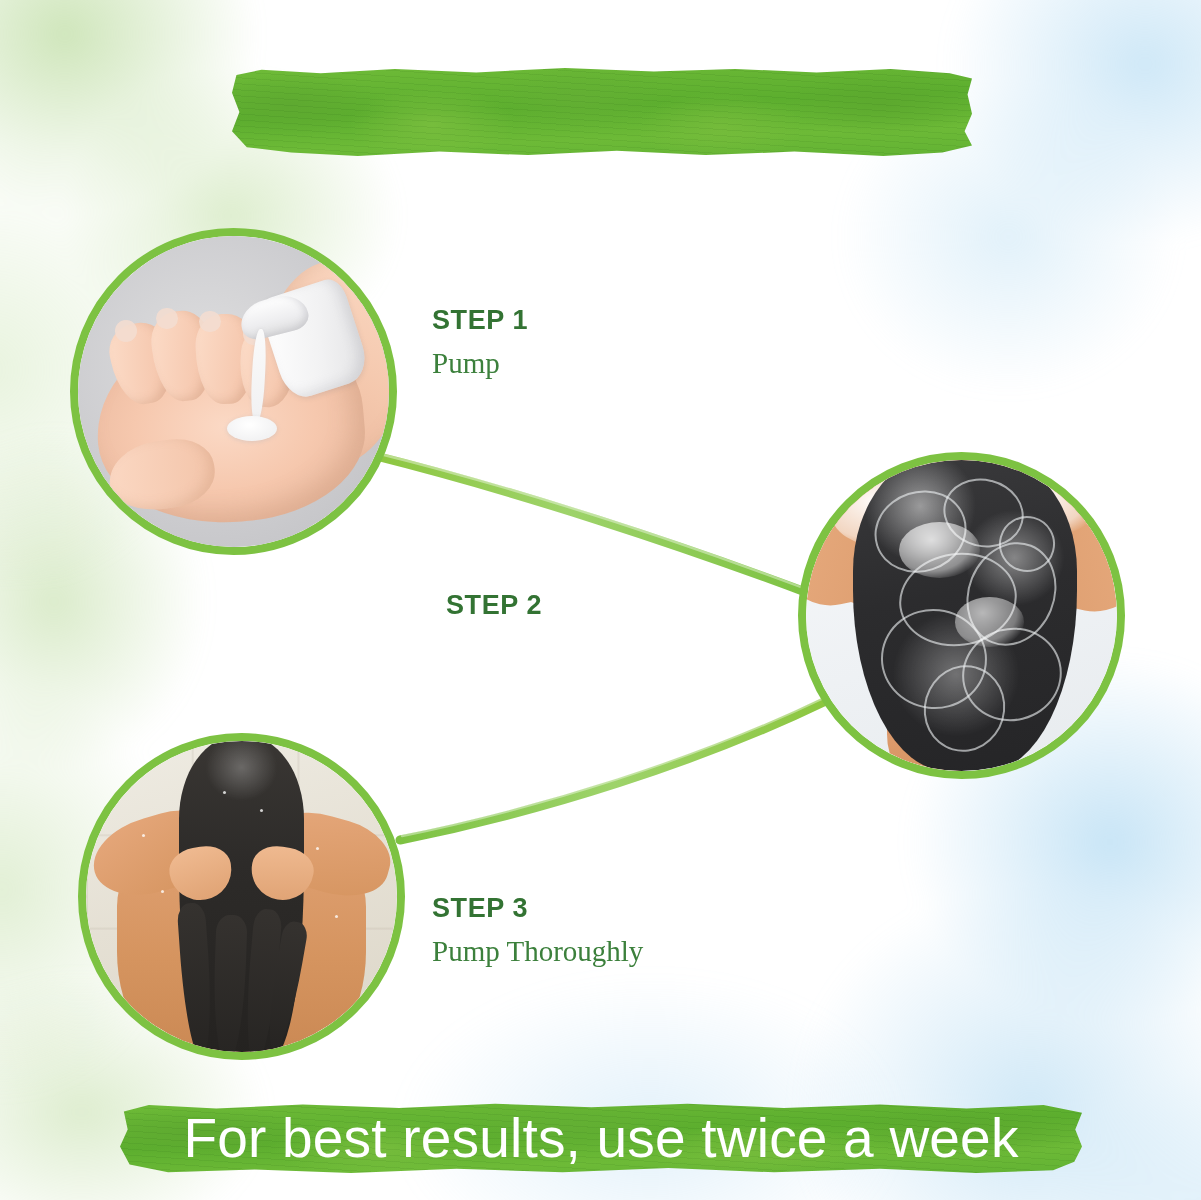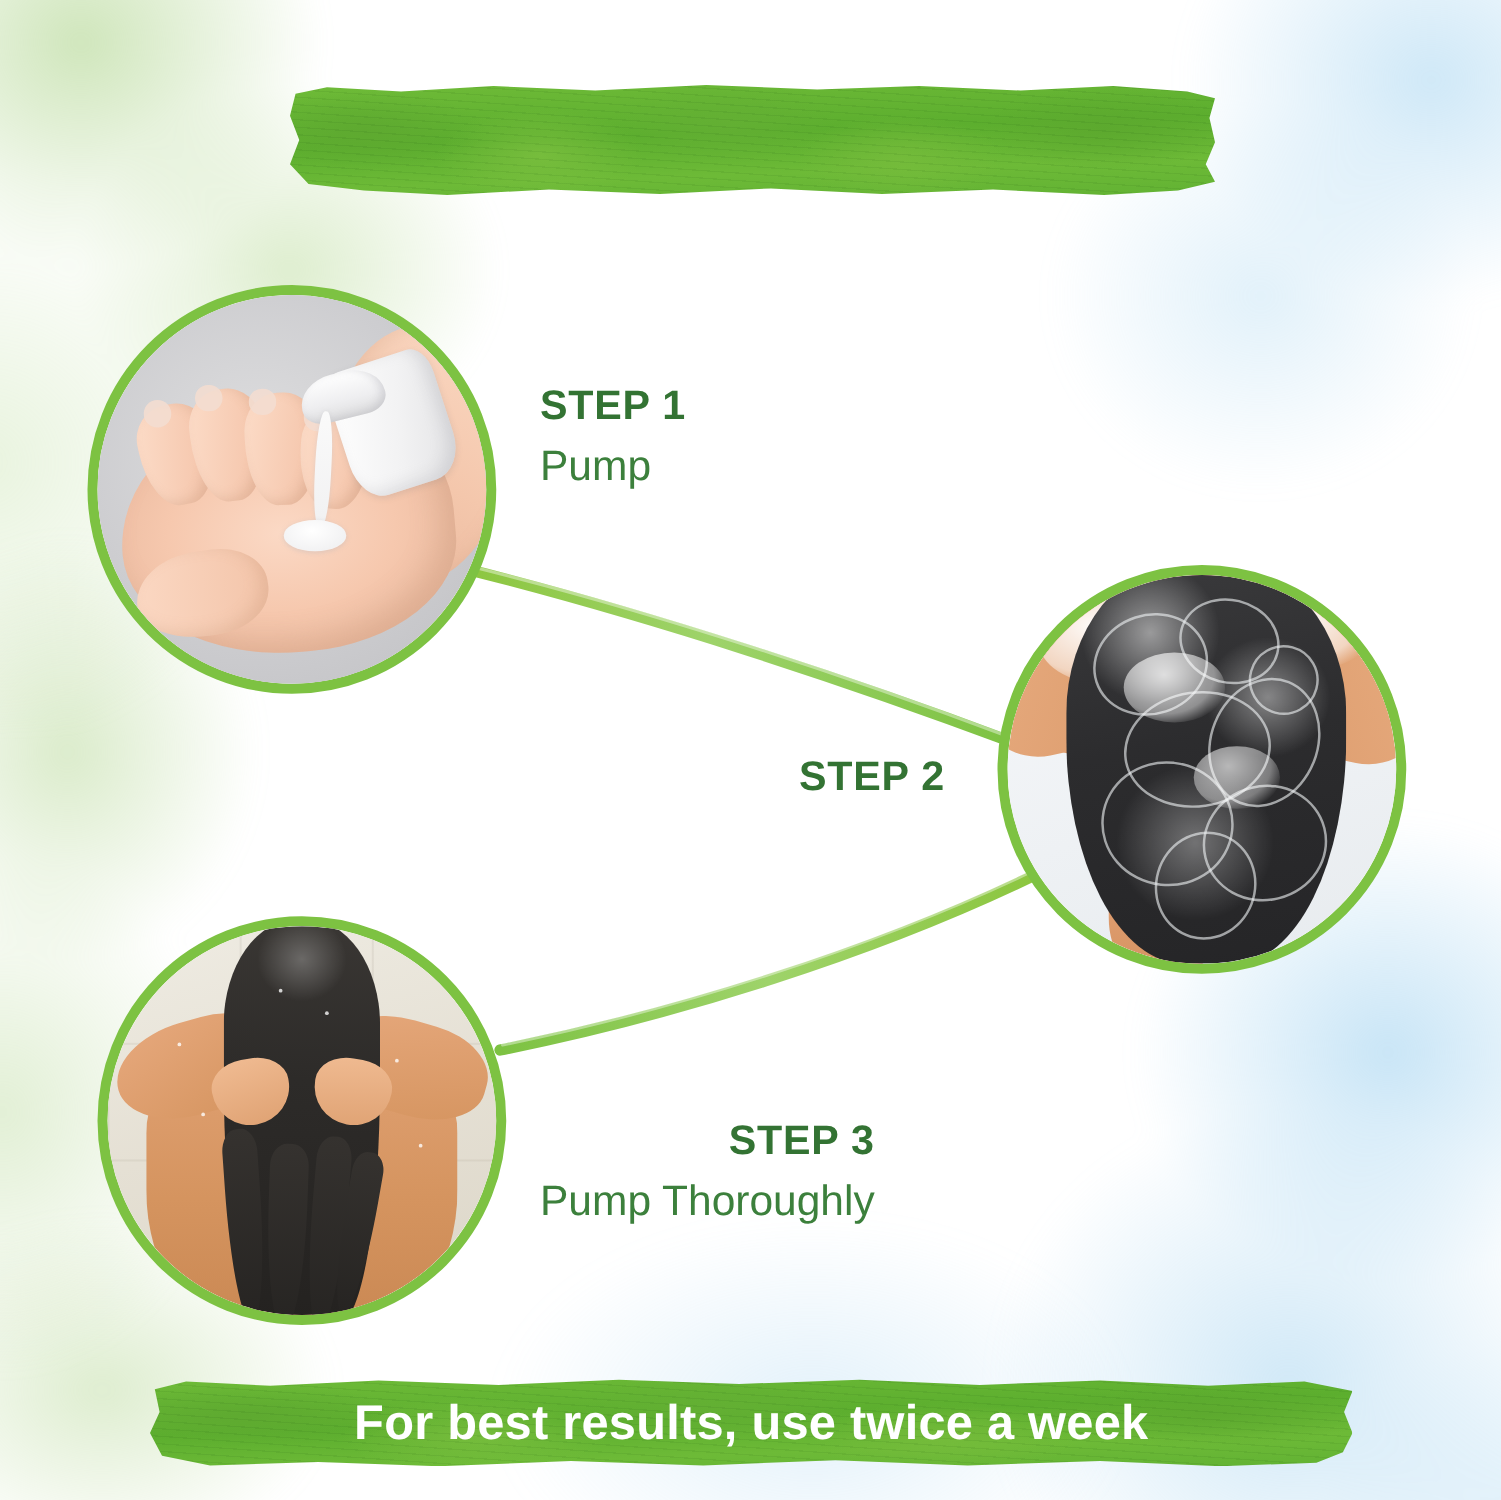--- a/index.html
+++ b/index.html
@@ -121,21 +121,21 @@
       0.4% 12%, 3% 3%, 10% 8%, 19% 2%, 29% 7%, 39% 1%, 49% 6%, 59% 1%, 69% 7%, 79% 2%, 88% 8%, 96% 3%, 100% 14%,
       99.3% 38%, 100% 62%, 99.2% 84%, 97% 96%, 89% 100%, 79% 94%, 68% 99%, 57% 93%, 46% 99%, 35% 94%,
       24% 100%, 14% 95%, 5% 99%, 1% 88%, 0% 62%, 0.8% 38%);
     clip-path: polygon(
       0.4% 12%, 3% 3%, 10% 8%, 19% 2%, 29% 7%, 39% 1%, 49% 6%, 59% 1%, 69% 7%, 79% 2%, 88% 8%, 96% 3%, 100% 14%,
       99.3% 38%, 100% 62%, 99.2% 84%, 97% 96%, 89% 100%, 79% 94%, 68% 99%, 57% 93%, 46% 99%, 35% 94%,
       24% 100%, 14% 95%, 5% 99%, 1% 88%, 0% 62%, 0.8% 38%);
   }
   #footer-banner .banner-text {
     position:relative; z-index:2;
-    font-size:39px; font-weight:bold;
+    font-size:55px; font-weight:normal;
     letter-spacing:.2px;
     line-height:1;
   }
 
   
   .step-circle {
     position:absolute;
     border-radius:50%;
     border:8px solid #7DC242;
     background:#ffffff;
@@ -144,30 +144,30 @@
   }
   .photo {
     position:absolute; left:0; top:0; width:100%; height:100%;
     border-radius:50%;
     overflow:hidden;
   }
 
   
   .step-text { position:absolute; z-index:6; }
   .step-label {
-    font-size:33px; font-weight:bold; color:#337333;
-    letter-spacing:.6px; line-height:1.15;text-align:right;
+    font-size:27px; font-weight:bold; color:#337333;
+    letter-spacing:.6px; line-height:1.15;
   }
   .step-desc {
-    font-size:34px; font-weight:normal; color:#3C803C;
-    line-height:1.35; margin-top:8px;
+    font-size:29px; font-weight:normal; color:#3C803C;
+    line-height:1.35; margin-top:8px;font-family:Liberation Serif, serif;
   }
 
   #step-1-text { left:432px; top:305px; }
-  #step-2-text { left:426px; top:590px; width:330px;margin-top:12px; }
+  #step-2-text { left:446px; top:590px; width:330px; }
   #step-3-text { left:432px; top:893px; }
 
   #circle-1 { left:70px;  top:228px; width:327px; height:327px; }
   #circle-2 { left:798px; top:452px; width:327px; height:327px; }
   #circle-3 { left:78px;  top:733px; width:327px; height:327px; }
 
   
   .p1-bg { position:absolute; inset:0; background:linear-gradient(135deg,#e2e2e4 0%,#d3d3d6 45%,#cfcfd2 100%); }
   .p1-disc { position:absolute; left:-6%; top:-4%; width:112%; height:112%;
     background:radial-gradient(ellipse 58% 58% at 42% 40%, #dededf 0%, #cdcdd0 70%, #c6c6c9 100%);

